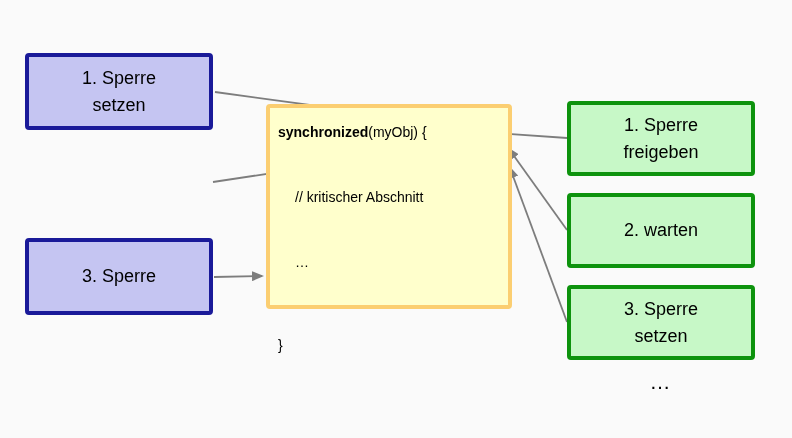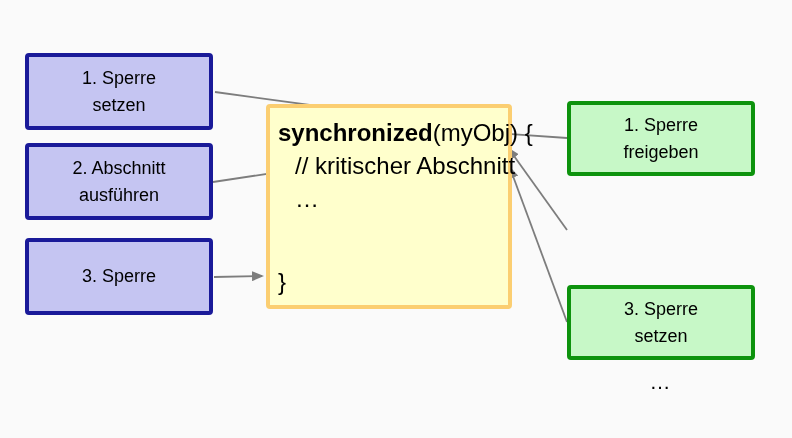--- a/index.html
+++ b/index.html
@@ -76,26 +76,26 @@
     position:absolute;
     box-sizing:border-box;
     left:266px;
     top:104px;
     width:246px;
     height:205px;
     background:var(--yellow-fill);
     border:4px solid var(--yellow-border);
     border-radius:4px;
     padding:8px 4px 0 8px;
-    font-size:24px;
+    font-size:14px;
     line-height:33px;
     color:var(--text);
     white-space:nowrap;
   }
-  .code-line-indent{ padding-left:17px; }
+  .code-line-indent{ padding-left:17px;margin-top:32px; }
   .code-keyword{ font-weight:bold; }
   .code-brace{ margin-top:50px; }
 
   .bottom-ellipsis{
     position:absolute;
     left:620px;
     top:370px;
     width:80px;
     text-align:center;
     font-size:21px;
@@ -118,39 +118,39 @@
     <line x1="214" y1="277" x2="262" y2="276" marker-end="url(#ah)"></line>
     <line x1="567" y1="138" x2="496" y2="133" marker-end="url(#ah)"></line>
     <line x1="567" y1="230" x2="509" y2="149" marker-end="url(#ah)"></line>
     <line x1="567" y1="322" x2="510" y2="168" marker-end="url(#ah)"></line>
   </svg>
 
   <div class="stepbox purple" id="left-box-1">
     <span>1. Sperre</span>
     <span>setzen</span>
   </div>
-  <div class="stepbox purple" id="left-box-2">
-    <span>2. Abschnitt</span>
-    <span>ausführen</span>
-  </div>
   <div class="stepbox purple" id="left-box-3">
     <span>3. Sperre</span>
   </div>
 
   <div class="codebox">
     <div><span class="code-keyword">synchronized</span><span>(myObj) {</span></div>
     <div class="code-line-indent">// kritischer Abschnitt</div>
     <div class="code-line-indent">…</div>
     <div class="code-brace">}</div>
   </div>
 
   <div class="stepbox green" id="right-box-1">
     <span>1. Sperre</span>
     <span>freigeben</span>
   </div>
+  <div class="stepbox green" id="right-box-2">
+    <span>2. warten</span>
+    <span></span>
+  </div>
   <div class="stepbox green" id="right-box-3">
     <span>3. Sperre</span>
     <span>setzen</span>
   </div>
 
   <div class="bottom-ellipsis">…</div>
 
 </div>
 
 </body></html>

